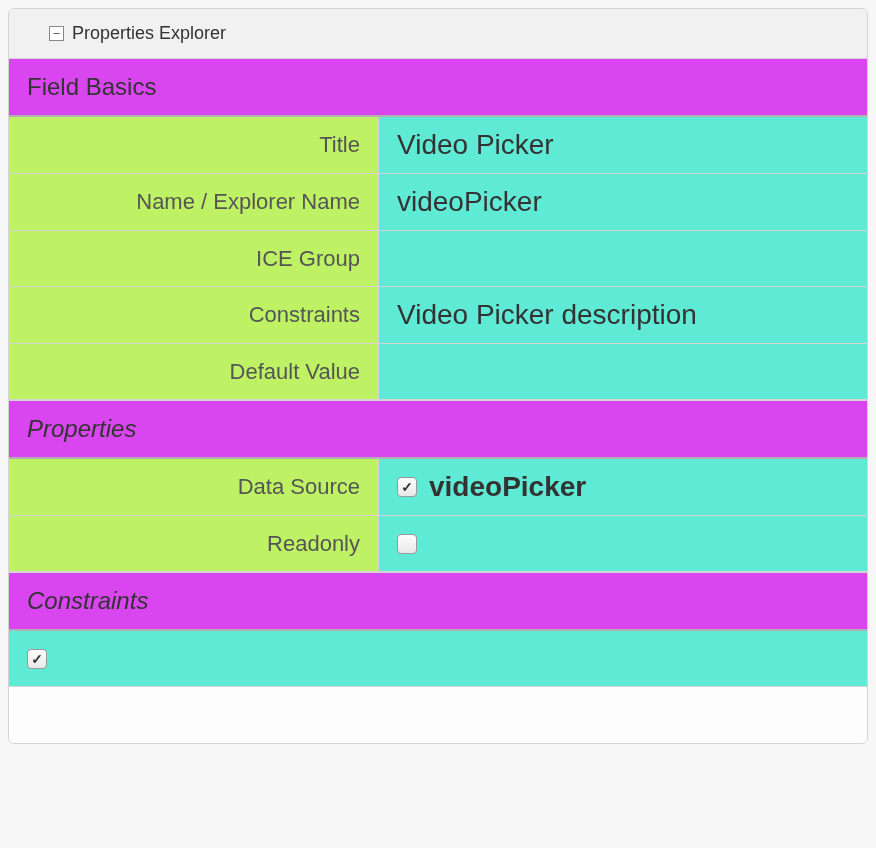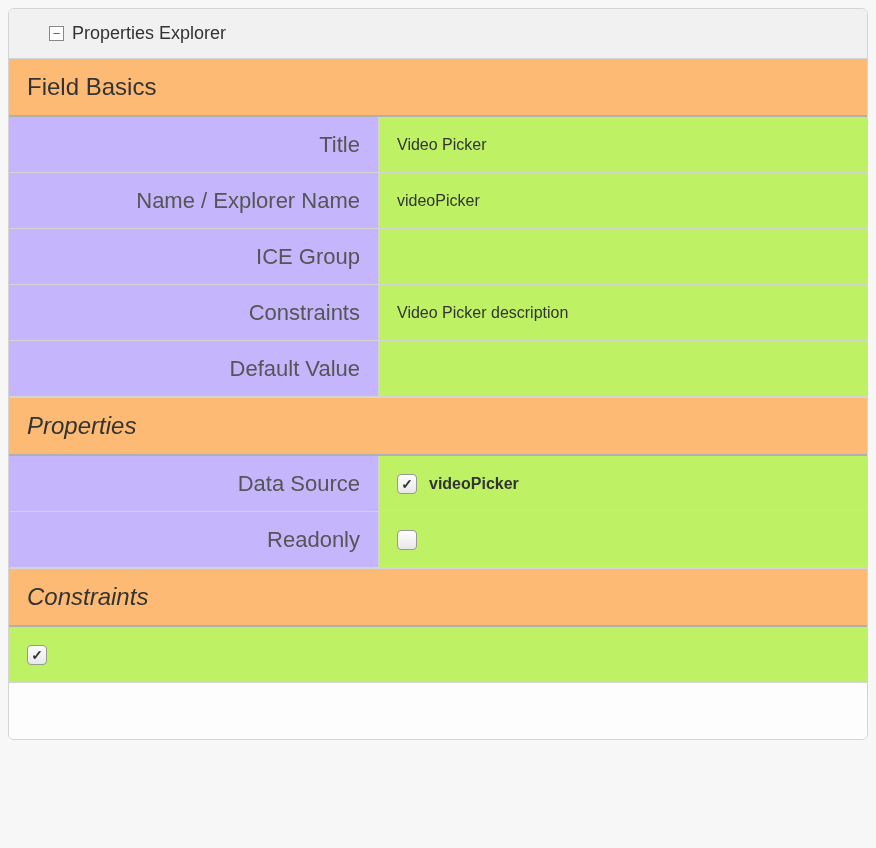--- a/index.html
+++ b/index.html
@@ -43,54 +43,54 @@
     .panel-title {
       font-size: 18px;
       font-weight: 400;
       color: #333;
     }
     .section-header {
       padding: 14px 18px;
       font-size: 24px;
       font-weight: 400;
       color: #333;
-      background: #fdba74;
+      background: #d946ef;
       border-bottom: 2px solid #b0b0b0;
     }
     .section-header.lower {
       border-top: 1px solid #d4d4d4;
       font-style: italic;
     }
     .prop-row {
       display: flex;
       border-bottom: 1px solid #d4d4d4;
       min-height: 56px;
     }
     .prop-row:last-child-of-section {
       border-bottom: none;
     }
     .prop-label {
       flex: 0 0 370px;
-      background: #c4b5fd;
+      background: #bef264;
       display: flex;
       align-items: center;
       justify-content: flex-end;
       padding: 12px 18px;
       font-size: 22px;
       color: #555;
       border-right: 1px solid #d4d4d4;
     }
     .prop-value {
       flex: 1;
       display: flex;
       align-items: center;
       padding: 12px 18px;
-      font-size: 16px;
+      font-size: 28px;
       color: #333;
-      background: #bef264;
+      background: #5eead4;
     }
     .prop-value .placeholder {
       font-style: italic;
       color: #777;
     }
     .checkbox {
       width: 20px;
       height: 20px;
       border: 1px solid #999;
       border-radius: 4px;

